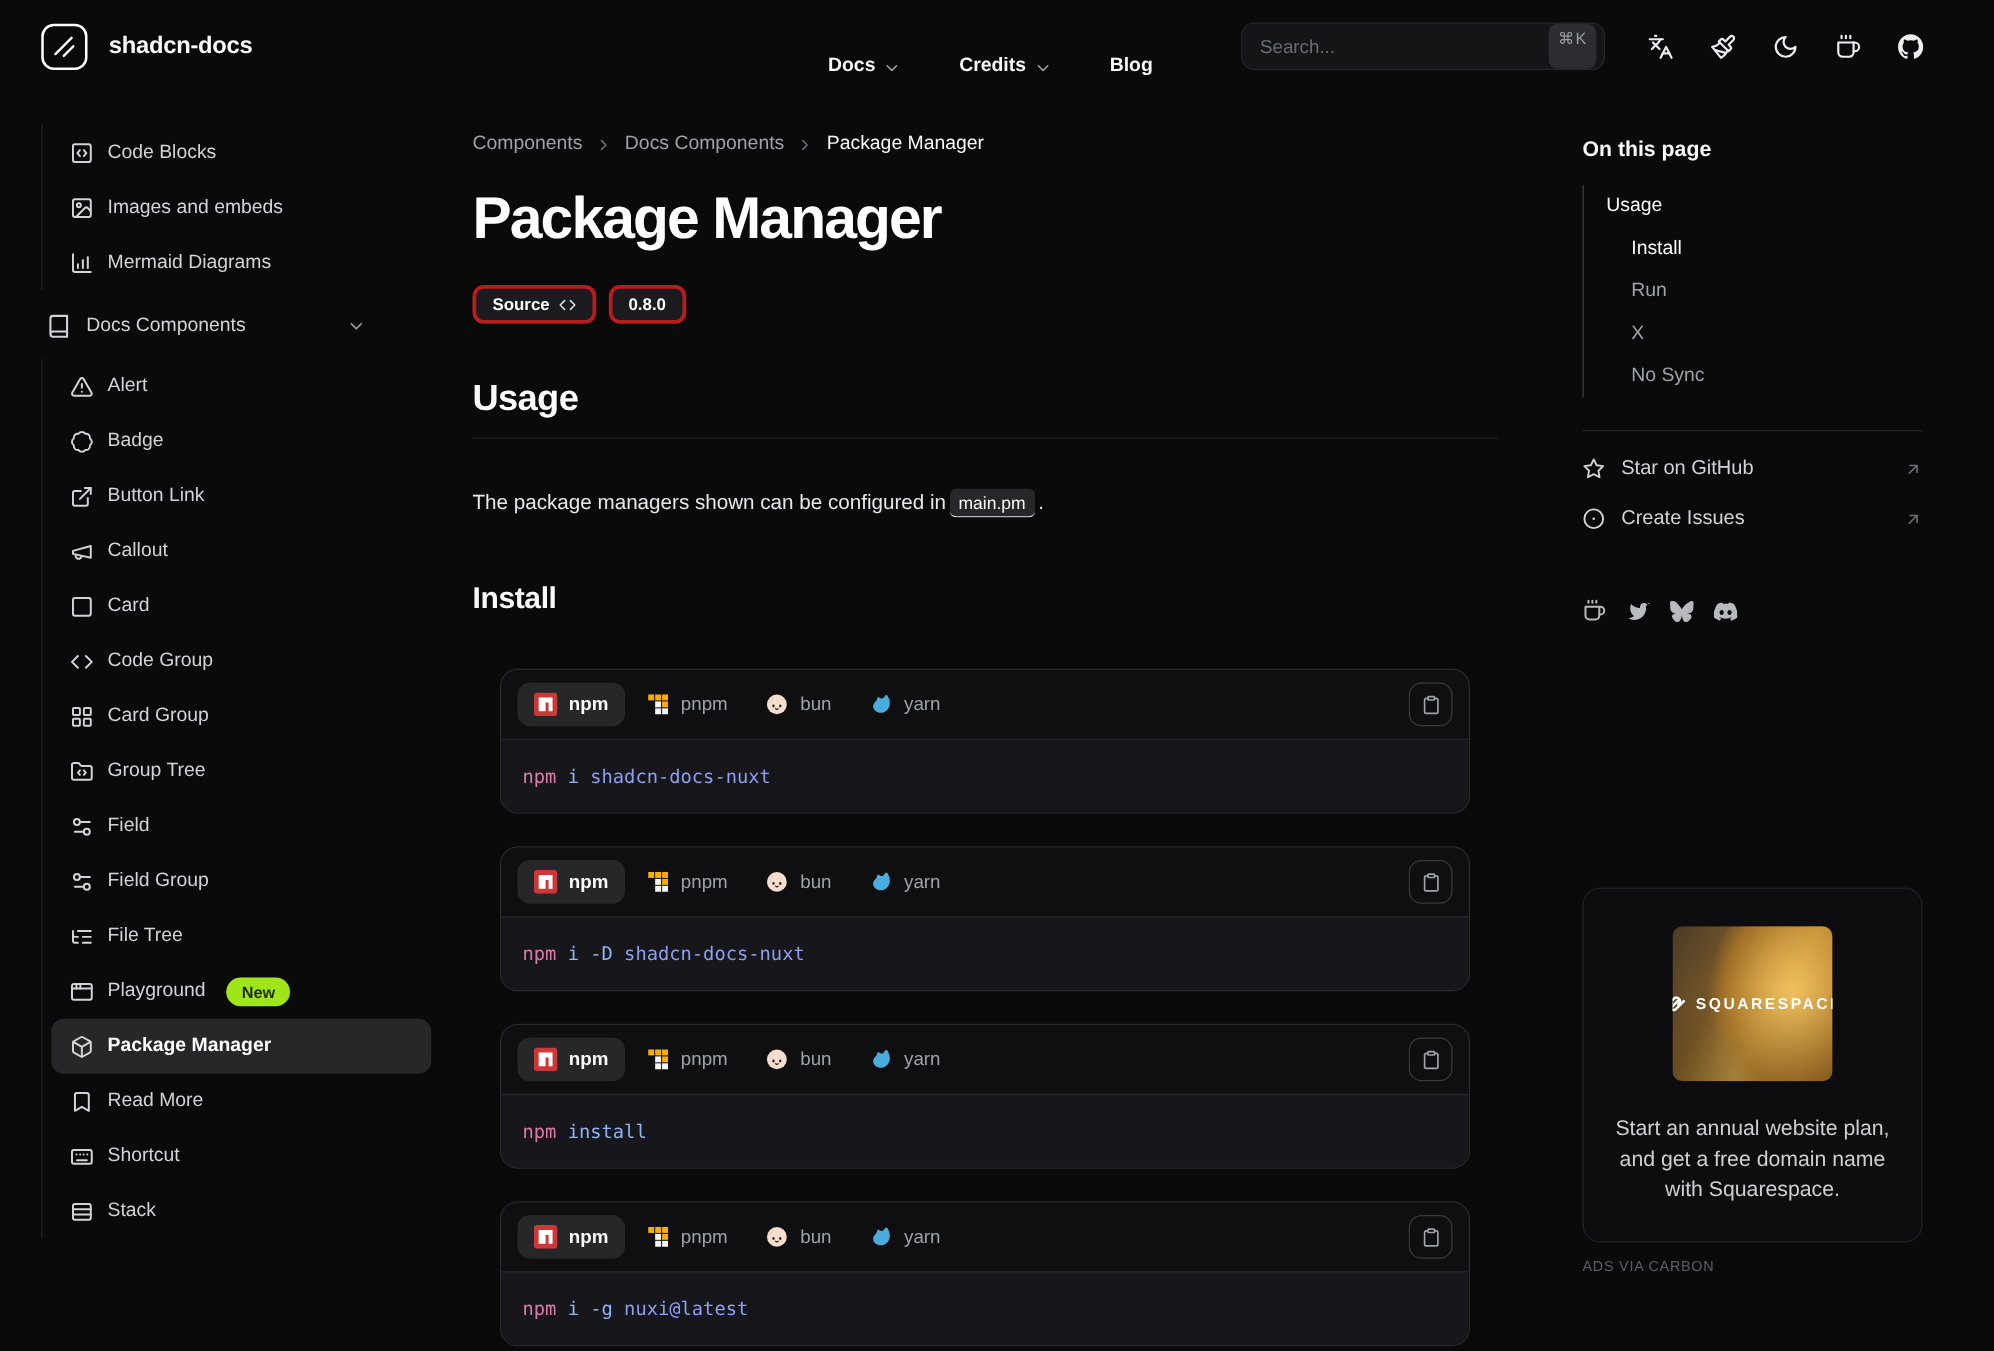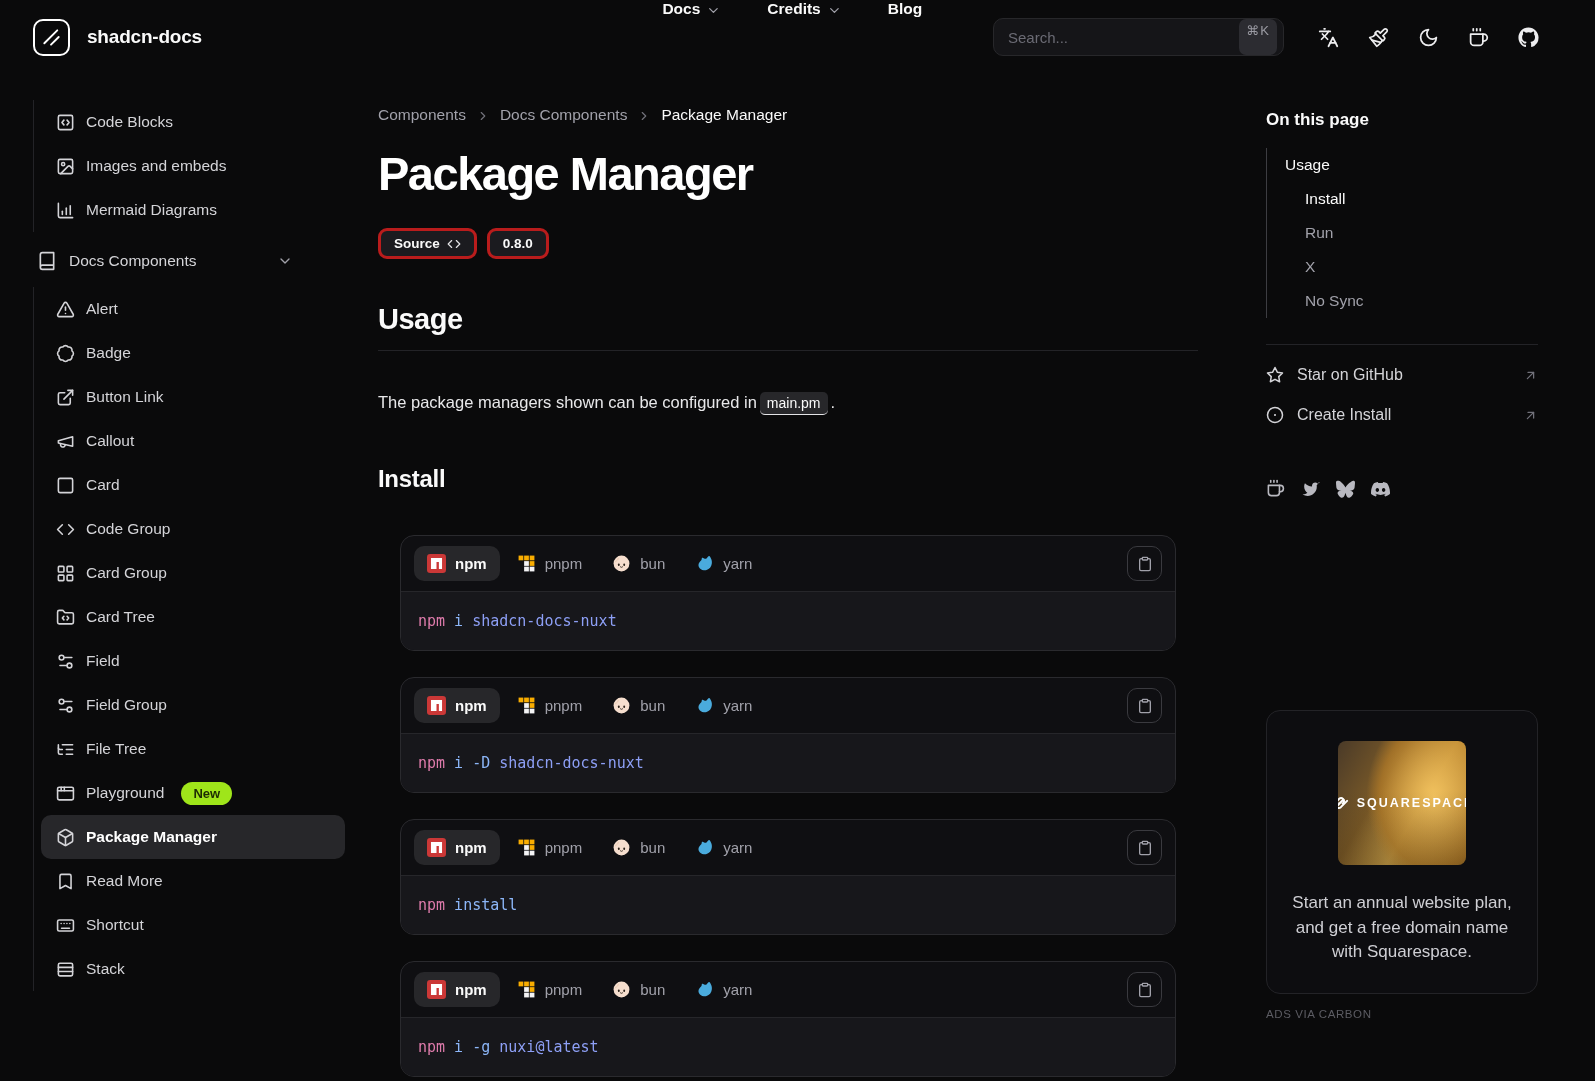--- a/index.html
+++ b/index.html
@@ -13,21 +13,21 @@
   svg { display:block; }
   .icn { flex:none; display:inline-flex; align-items:center; justify-content:center; }
   .icn svg { width:100%; height:100%; }
 
   
   .header { position:absolute; top:0; left:0; right:0; height:62px; display:flex; align-items:center; padding:12px 56px 0 33px;gap:39px; }
   .brand { display:flex; align-items:center; gap:17px; cursor:pointer; }
   .logo-box { width:37px; height:37px; border:2.5px solid #fff; border-radius:10px; color:#fff; display:flex; align-items:center; justify-content:center; }
   .logo-box .icn { width:23px; height:23px; }
   .brand-name { font-size:19px; font-weight:700; letter-spacing:-0.2px; }
-  .topnav { position:absolute; left:50%; top:0; height:62px; transform:translateX(-52%); display:flex; align-items:flex-start; gap:46px; }
+  .topnav { position:absolute; left:50%; top:0; height:62px; transform:translateX(-52%); display:flex; align-items:flex-end; gap:46px; }
   .topnav-item { display:flex; align-items:center; gap:6px; font-size:15.5px; font-weight:700; color:#fafafa; cursor:pointer; }
   .topnav-item .icn { width:15px; height:15px; color:#a1a1aa; margin-top:2px; }
   .header-right { margin-left:auto; display:flex; align-items:center; gap:34px; }
   .searchbox { width:291px; height:38px; background:#151518; border:1px solid #27272a; border-radius:10px; display:flex; padding:0 6px 0 14px; }
   .searchbox input { flex:1; background:transparent; border:none; outline:none; color:#e4e4e7; font-size:15px; font-family:"Liberation Sans", sans-serif; }
   .searchbox input::placeholder { color:#6b6b74; }
   .kbd { background:#2c2c31; color:#9b9ba3; border-radius:7px; font-size:13px; padding:4px 7px; letter-spacing:1px; }
   .hdr-icons { display:flex; align-items:center; gap:29px; }
   .hdr-icon { width:21px; height:21px; color:#ededef; cursor:pointer; }
 
@@ -290,21 +290,21 @@
         <span>Card Group</span>
       </div>
       <div class="side-item">
         <span class="icn ">
           <svg viewBox="0 0 24 24" fill="none" stroke="currentColor" stroke-width="2" stroke-linecap="round" stroke-linejoin="round">
             <path d="M20 20a2 2 0 0 0 2-2V8a2 2 0 0 0-2-2h-7.9a2 2 0 0 1-1.69-.9L9.6 3.9A2 2 0 0 0 7.93 3H4a2 2 0 0 0-2 2v13a2 2 0 0 0 2 2Z"></path>
             <path d="m10 10.5-2 2.25 2 2.25"></path>
             <path d="m14 10.5 2 2.25-2 2.25"></path>
           </svg>
         </span>
-        <span>Card Tree</span>
+        <span>Group Tree</span>
       </div>
       <div class="side-item">
         <span class="icn ">
           <svg viewBox="0 0 24 24" fill="none" stroke="currentColor" stroke-width="2" stroke-linecap="round" stroke-linejoin="round">
             <path d="M20 7h-9"></path>
             <path d="M14 17H5"></path>
             <circle cx="17" cy="17" r="3"></circle>
             <circle cx="7" cy="7" r="3"></circle>
           </svg>
         </span>
@@ -686,21 +686,21 @@
           </svg>
         </span>
       </div>
       <div class="res-link">
         <span class="icn ">
           <svg viewBox="0 0 24 24" fill="none" stroke="currentColor" stroke-width="2" stroke-linecap="round" stroke-linejoin="round">
             <circle cx="12" cy="12" r="10"></circle>
             <circle cx="12" cy="12" r="1.4" fill="currentColor" stroke="none"></circle>
           </svg>
         </span>
-        <span>Create Install</span>
+        <span>Create Issues</span>
         <span class="icn arrow">
           <svg viewBox="0 0 24 24" fill="none" stroke="currentColor" stroke-width="2" stroke-linecap="round" stroke-linejoin="round">
             <path d="M7 17 17 7"></path>
             <path d="M8 7h9v9"></path>
           </svg>
         </span>
       </div>
     </div>
   <div class="socials" id="socials">
       <span class="icn social-icon">

